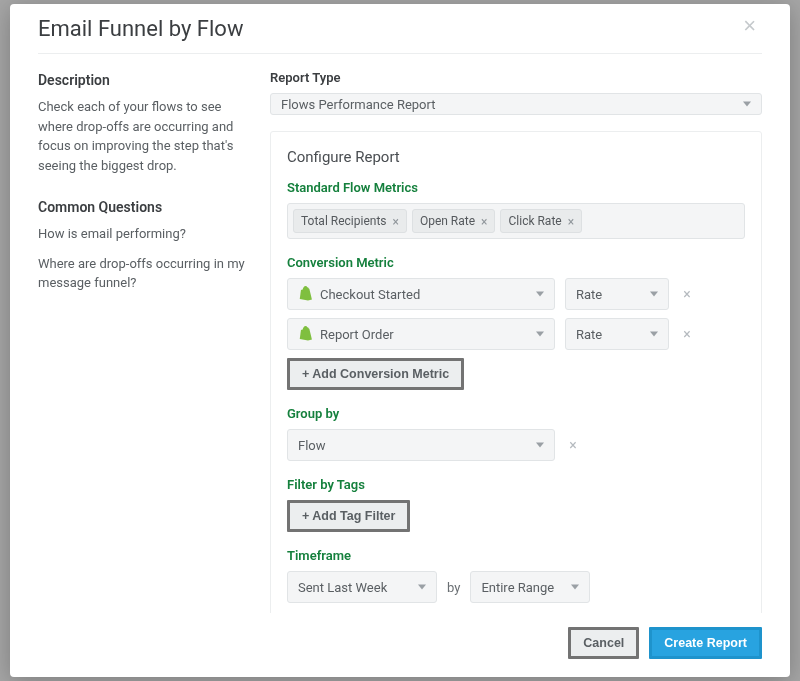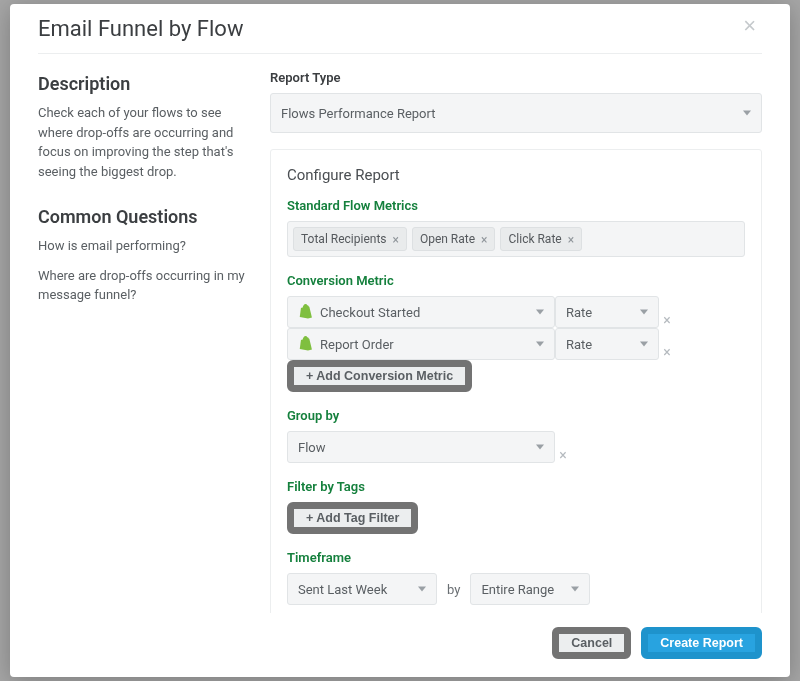--- a/index.html
+++ b/index.html
@@ -20,59 +20,59 @@
   }
   .modal-header { display:flex; align-items:flex-start; position:relative; padding-bottom:12px; border-bottom:1px solid #eceeef; }
   .modal-title { font-size:22px; font-weight:400; color:#3b3e41; }
   .close {
     position:absolute; right:0; top:-2px;
     color:#c5c9cc; font-size:22px; font-weight:300; line-height:1;
     cursor:pointer; background:none; border:none;
   }
   .body { display:flex; flex:1; padding-top:16px; overflow:hidden; }
   .left { width:232px; padding-right:24px; color:#5a5f63; line-height:1.5; }
-  .left h4 { margin:0 0 6px 0; font-size:18px; font-weight:600; color:#3b3e41; }
+  .left h4 { margin:0 0 6px 0; font-size:14px; font-weight:600; color:#3b3e41; }
   .left p { margin:0 0 22px 0; font-size:13px; }
   .left .q { margin:0 0 10px 0; font-size:13px; color:#5a5f63; }
   .right { flex:1; min-width:0; }
   .label { font-size:13px; font-weight:600; color:#3b3e41; margin:0 0 8px 0; display:block; }
   .select {
     background:#f4f5f6; border:1px solid #e1e4e6; border-radius:3px;
-    height:40px; display:flex; align-items:center; padding:0 10px;
+    height:22px; display:flex; align-items:center; padding:0 10px;
     color:#5a5f63; font-size:13px; position:relative; cursor:pointer;
   }
   .select.sm { height:32px; }
   .caret {
     position:absolute; right:10px; top:50%; transform:translateY(-50%);
     width:0;height:0;border-left:4px solid transparent;border-right:4px solid transparent;border-top:5px solid #9aa0a5;
   }
   .panel { border:1px solid #eceeef; border-radius:3px; margin-top:14px; padding:16px 16px 4px 16px; }
   .panel-title { font-size:15px; font-weight:400; color:#4a4e52; margin:0 0 14px 0; }
   .sublabel { font-size:13px; font-weight:600; color:#15803d; margin:0 0 8px 0; }
   .chipbar {
     background:#f4f5f6; border:1px solid #e1e4e6; border-radius:3px;
     padding:5px; display:flex; gap:5px; flex-wrap:wrap; min-height:34px;
   }
   .chip {
     background:#e9ebec; border:1px solid #dde0e2; border-radius:3px;
     padding:4px 7px; font-size:12px; color:#55595d;
     display:inline-flex; align-items:flex-end; gap:6px;
   }
   .chip .x { color:#8f959a; cursor:pointer; font-size:12px; line-height:1; }
-  .row { display:flex; align-items:flex-end; }
+  .row { display:flex; align-items:center; gap:10px; margin-bottom:8px; }
   .row .select { flex:none; }
   .metric-select { width:268px; }
   .rate-select { width:104px; }
   .rowx { color:#b5babf; cursor:pointer; font-size:14px; width:16px; text-align:center; }
   .shop-icon {
     width:14px; height:16px; display:inline-block; margin-right:8px;
   }
   .shop-icon svg { display:block; }
   .btn {
-    background:#eceeef; border:7px solid #737373; border-radius:6px;
+    background:#eceeef; border:3px solid #737373; border-radius:1px;
     height:32px; padding:0 12px; font-size:12.5px; color:#5a5f63;
     display:inline-flex; align-items:center; cursor:pointer; font-weight:600;
   }
   .btn.primary { background:#28a3e0; border-color:#1e93cc; color:#fff; }
   .footer {
     display:flex; justify-content:flex-end; padding-top:14px; gap:10px;
     border-top:0;
   }
   .section { margin-bottom:16px; }
   .timeframe { display:flex; align-items:center; gap:10px; }

